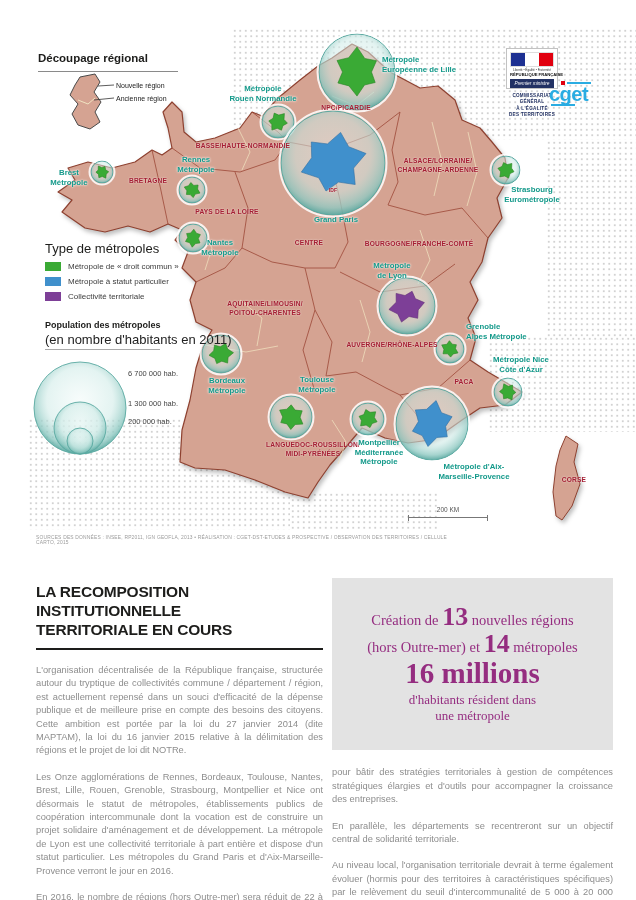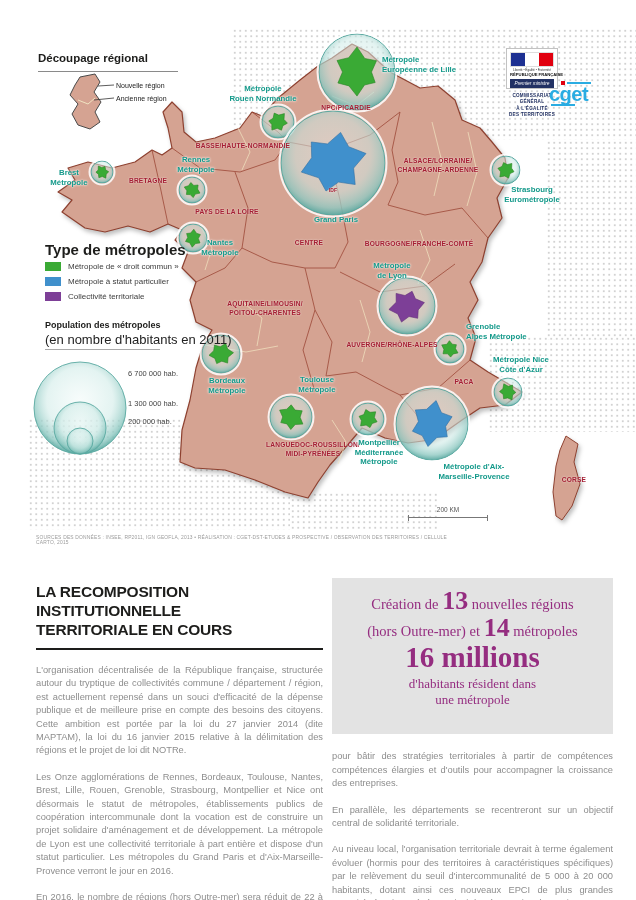--- a/index.html
+++ b/index.html
@@ -16,21 +16,21 @@
   .dots-c{left:488px;top:336px;width:148px;height:96px;}
   .dots-d{left:28px;top:418px;width:262px;height:112px;}
   .dots-e{left:290px;top:492px;width:150px;height:40px;}
   #map-svg{position:absolute;left:0;top:0;}
   .france{filter:drop-shadow(2px 3px 2px rgba(0,0,0,.25));}
 
   .map-title{position:absolute;left:38px;top:52px;font-size:11.5px;font-weight:bold;color:#1d1d1b;}
   .map-title-rule{position:absolute;left:38px;top:71px;width:140px;height:1px;background:#8a8a8a;}
   .inset-label{position:absolute;transform:translateY(-50%);font-size:7px;color:#222;}
 
-  .type-legend-title{position:absolute;left:45px;top:241px;font-size:15px;font-weight:bold;color:#1d1d1b;}
+  .type-legend-title{position:absolute;left:45px;top:241px;font-size:13px;font-weight:normal;color:#1d1d1b;}
   .type-legend-items{position:absolute;left:45px;top:259px;}
   .leg-row{display:flex;align-items:center;height:15px;}
   .swatch{width:16px;height:9px;margin-right:7px;flex:none;}
   .leg-label{font-size:8px;color:#3c3c3c;}
 
   .pop-legend-title{position:absolute;left:45px;top:320px;font-size:9px;font-weight:bold;color:#1d1d1b;}
   .pop-legend-sub{position:absolute;left:45px;top:332px;font-size:13px;color:#222;}
   .pop-legend-rule{position:absolute;left:45px;top:349px;width:115px;height:1px;background:#aaa;}
   .pop-label{position:absolute;left:128px;font-size:7.5px;color:#444;}
   .pop-label-0{top:369px;} .pop-label-1{top:399px;} .pop-label-2{top:417px;}
@@ -68,21 +68,21 @@
   .cget-text{font-size:20px;font-weight:bold;color:#2aace2;letter-spacing:-.5px;line-height:1;}
   .cget-bar-bot{width:24px;height:2px;background:#2aace2;margin-left:2px;}
 
   
   .article{position:absolute;left:0;top:572px;width:636px;height:328px;background:#fff;}
   .left-col{position:absolute;left:36px;top:10px;width:287px;}
   .headline{font-size:15.5px;line-height:19px;font-weight:800;color:#1d1d1b;letter-spacing:-.2px;}
   .headline-rule{width:100%;height:2px;background:#1d1d1b;margin:9px 0 14px 0;}
   .body-p{font-size:9.3px;line-height:13.4px;color:#8d8d8d;text-align:justify;margin:0 0 13px 0;}
   .right-col{position:absolute;left:332px;top:6px;width:281px;}
-  .stat-box{background:#e3e3e3;padding:10px 8px 26px 8px;text-align:center;color:#952d80;
+  .stat-box{background:#e3e3e3;padding:26px 8px 26px 8px;text-align:center;color:#952d80;
     font-family:"Liberation Serif",serif;box-sizing:border-box;}
   .stat-line{font-size:14.5px;line-height:1.55;}
   .big-num{font-size:26px;font-weight:bold;line-height:1;}
   .stat-big{font-size:29px;font-weight:bold;line-height:1;}
   .stat-sub{font-size:13px;line-height:1.25;white-space:pre-line;margin-top:4px;}
   .right-paras{margin-top:16px;}
 </style>
 </head>
 <body>
 
@@ -357,19 +357,19 @@
           <span>Création de </span><span class="big-num">13</span><span> nouvelles régions</span>
         </div>
         <div class="stat-line">
           <span>(hors Outre-mer) et </span><span class="big-num">14</span><span> métropoles</span>
         </div>
         <div class="stat-big">16 millions</div>
         <div class="stat-sub">d'habitants résident dans
 une métropole</div>
       </div>
       <div class="right-paras">
-          <p class="body-p">pour bâtir des stratégies territoriales à partir de compétences compétences élargies et d'outils pour accompagner la croissance des entreprises.</p>
+          <p class="body-p">pour bâtir des stratégies territoriales à gestion de compétences stratégiques élargies et d'outils pour accompagner la croissance des entreprises.</p>
           <p class="body-p">En parallèle, les départements se recentreront sur un objectif central de solidarité territoriale.</p>
           <p class="body-p">Au niveau local, l'organisation territoriale devrait à terme également évoluer (hormis pour des territoires à caractéristiques spécifiques) par le relèvement du seuil d'intercommunalité de 5 000 à 20 000 habitants, dotant ainsi ces nouveaux EPCI de plus grandes capacités à agir et générant ainsi des économies de gestion.</p>
         </div>
     </div>
   </section>
 </div>
 
 </body></html>

